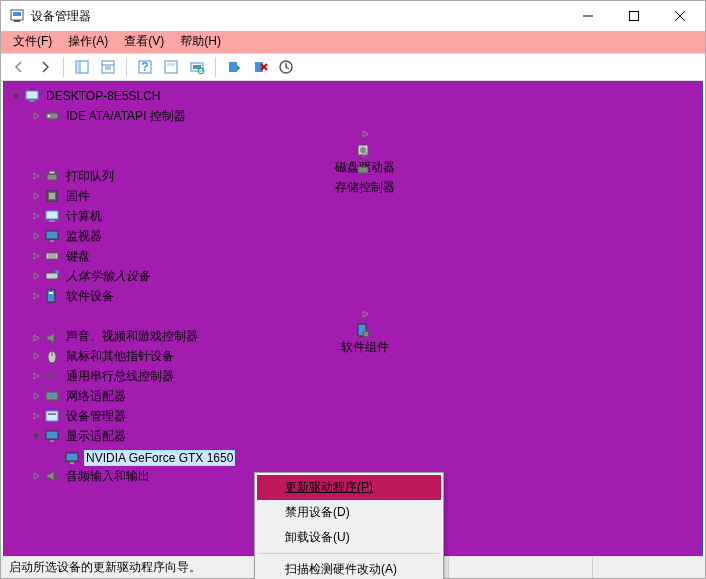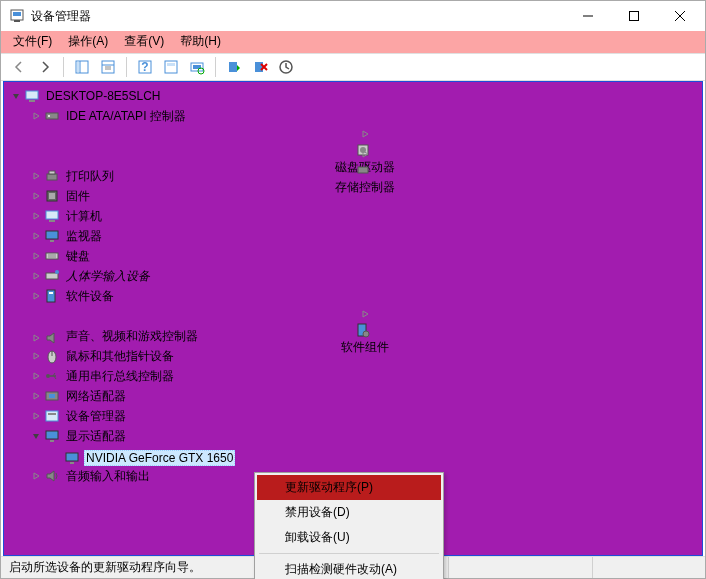--- a/index.html
+++ b/index.html
@@ -21,21 +21,21 @@
     .tree-area { flex: 1; overflow: auto; padding: 4px 0; border: 1px solid #1d4ed8; margin: 0 2px; background: #a21caf; }
     .tree-node { display: flex; align-items: center; height: 20px; white-space: nowrap; cursor: default; }
     .tree-caret { width: 16px; height: 16px; display: flex; align-items: center; justify-content: center; cursor: default; flex-shrink: 0; }
     .tree-caret svg { display: block; }
     .tree-icon { width: 16px; height: 16px; margin-right: 4px; display: flex; align-items: center; justify-content: center; flex-shrink: 0; }
     .tree-label { padding: 1px 2px; }
     .tree-label.selected { background: #cce8ff; border: 1px dotted #99d1ff; padding: 0 1px; }
     
     .context-menu { position: absolute; background: #f0f0f0; border: 1px solid #a0a0a0; box-shadow: 2px 2px 4px rgba(0,0,0,0.2); padding: 2px; min-width: 190px; }
     .ctx-item { padding: 4px 20px 4px 28px; cursor: default; }
-    .ctx-item.highlighted { background: #b91c1c; }
+    .ctx-item.highlighted { background: #be185d; text-decoration: underline; }
     .ctx-sep { height: 1px; background: #d0d0d0; margin: 3px 2px; }
     
     .statusbar { height: 22px; display: flex; align-items: center; padding: 0 8px; border-top: 1px solid #e0e0e0; background: #f0f0f0; }
     .status-cell { border-right: 1px solid #d0d0d0; padding-right: 8px; margin-right: 24px; height: 100%; display: flex; align-items: center; }
   </style>
 </head>
 <body>
 
 <div class="titlebar">
   <span class="titlebar-icon">

